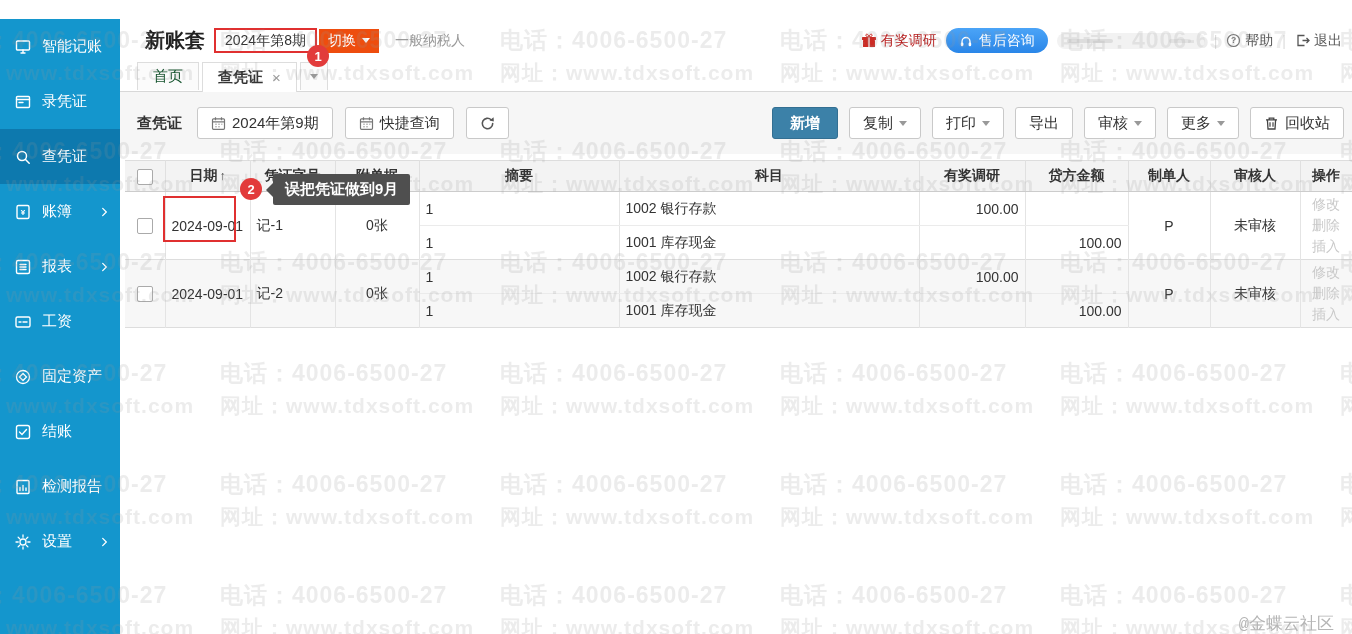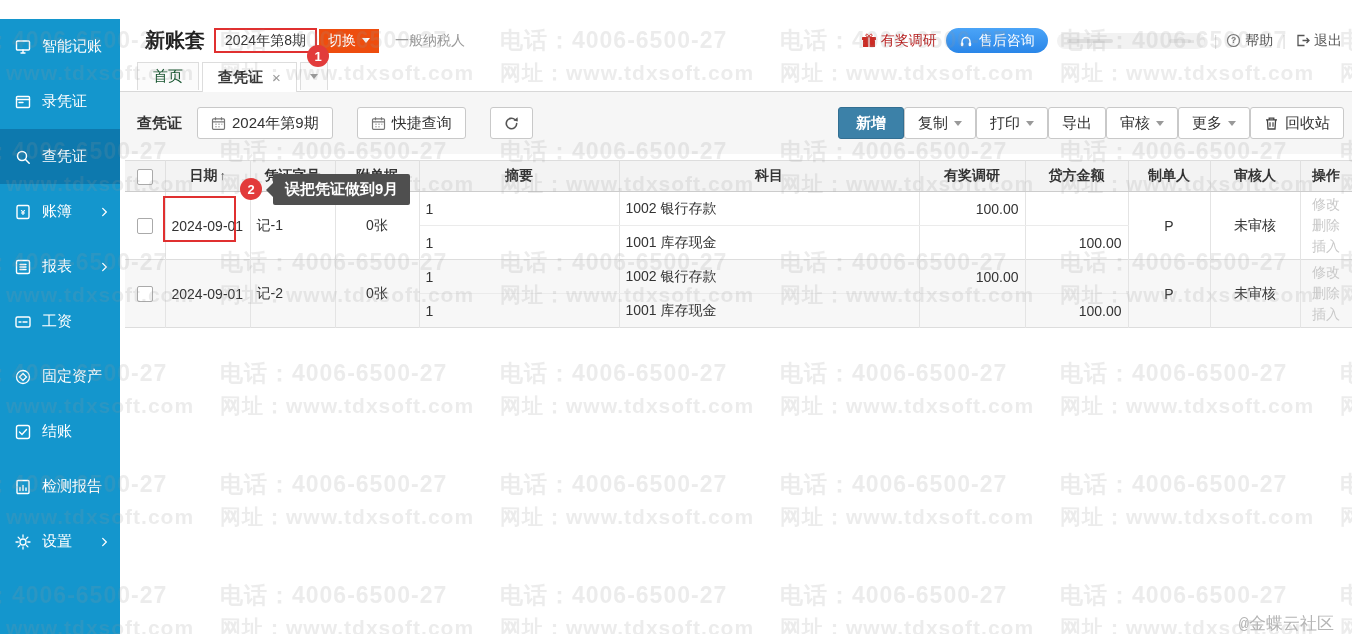--- a/index.html
+++ b/index.html
@@ -31,24 +31,24 @@
   .tlink{color:#555;display:flex;align-items:center;gap:4px;cursor:pointer;}
 
   .tabbar{height:29px;border-bottom:1px solid #d8d8d8;display:flex;padding-left:17px;position:relative;background:#fff;}
   .tab{height:28px;border:1px solid #ddd;border-bottom:none;display:flex;align-items:center;padding:0 15px;font-size:15px;color:#14532d;background:#fbfbfb;margin-right:3px;cursor:pointer;box-sizing:border-box;}
   .tab-active{background:#fff;color:#333;font-weight:bold;height:30px;margin-bottom:-1px;gap:9px;z-index:2;}
   .tab-close{color:#999;font-weight:normal;font-size:15px;line-height:1;cursor:pointer;}
   .tab-dd{padding:0 9px;}
 
   .toolbar{height:62px;background:#f6f6f6;display:flex;align-items:center;padding-left:17px;position:relative;}
   .tb-label{font-size:15px;font-weight:bold;color:#333;margin-right:15px;}
-  .tb-group{display:flex;gap:24px;align-items:center;}
+  .tb-group{display:flex;gap:12px;align-items:center;}
   .btn{height:32px;background:#fff;border:1px solid #c9c9c9;border-radius:3px;font-size:15px;color:#333;display:inline-flex;align-items:center;gap:6px;padding:0 13px;cursor:pointer;box-sizing:border-box;font-family:inherit;}
   .btn-icon-only{padding:0 12px;}
-  .tb-right{position:absolute;right:8px;top:15px;display:flex;gap:0;}
+  .tb-right{position:absolute;right:8px;top:15px;display:flex;gap:11px;}
   .btn-primary{background:#3c81a8;border-color:#336f92;color:#fff;font-weight:bold;padding:0 17px;}
 
   .caret{width:0;height:0;border-left:4px solid transparent;border-right:4px solid transparent;border-top:5px solid #999;display:inline-block;}
   .caret-white{border-top-color:#fff;}
   .sort{color:#444;font-size:12px;margin-left:2px;font-weight:bold;}
 
   
   .grid{border-collapse:collapse;margin:6px 0 0 5px;table-layout:fixed;width:1227px;font-size:14px;color:#333;}
   .grid th{height:30px;background:#f3f3f3;border-top:1px solid #ddd;border-bottom:1px solid #ccc;border-right:1px solid #e0e0e0;font-weight:bold;color:#333;font-size:14px;padding:0;}
   .grid td{height:34px;border-right:1px solid #e4e4e4;padding:0 6px;vertical-align:middle;box-sizing:border-box;}

